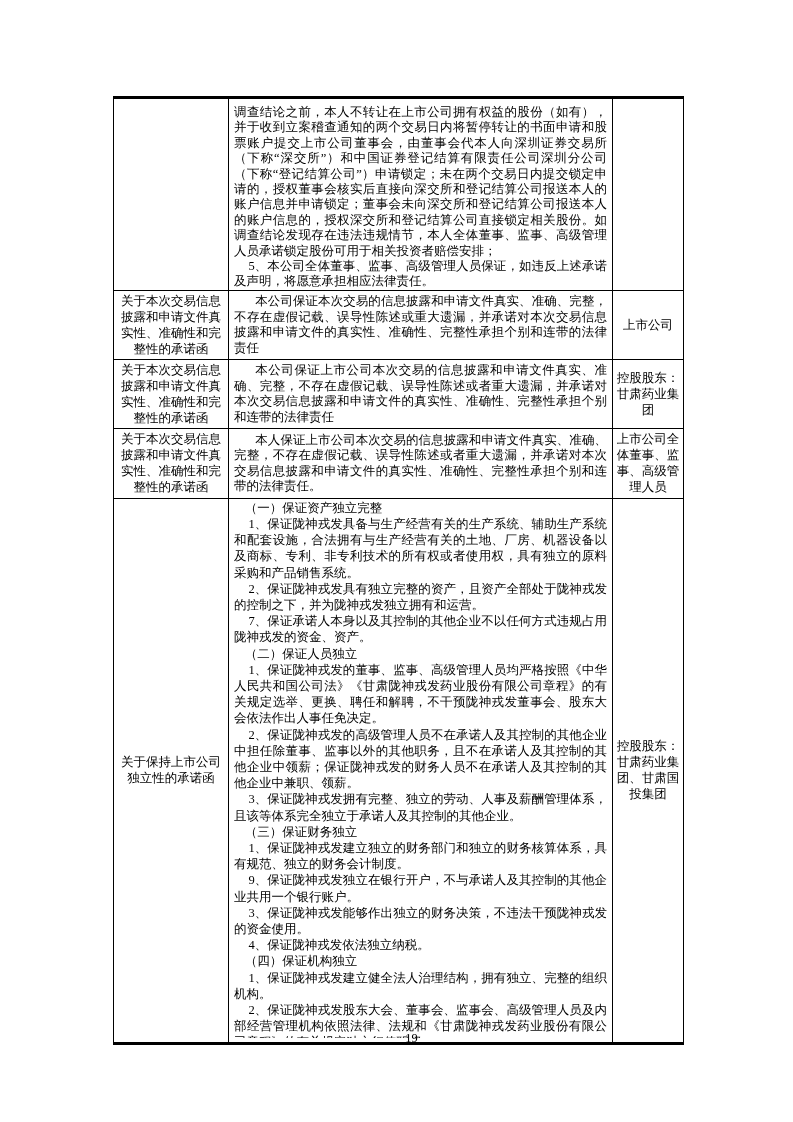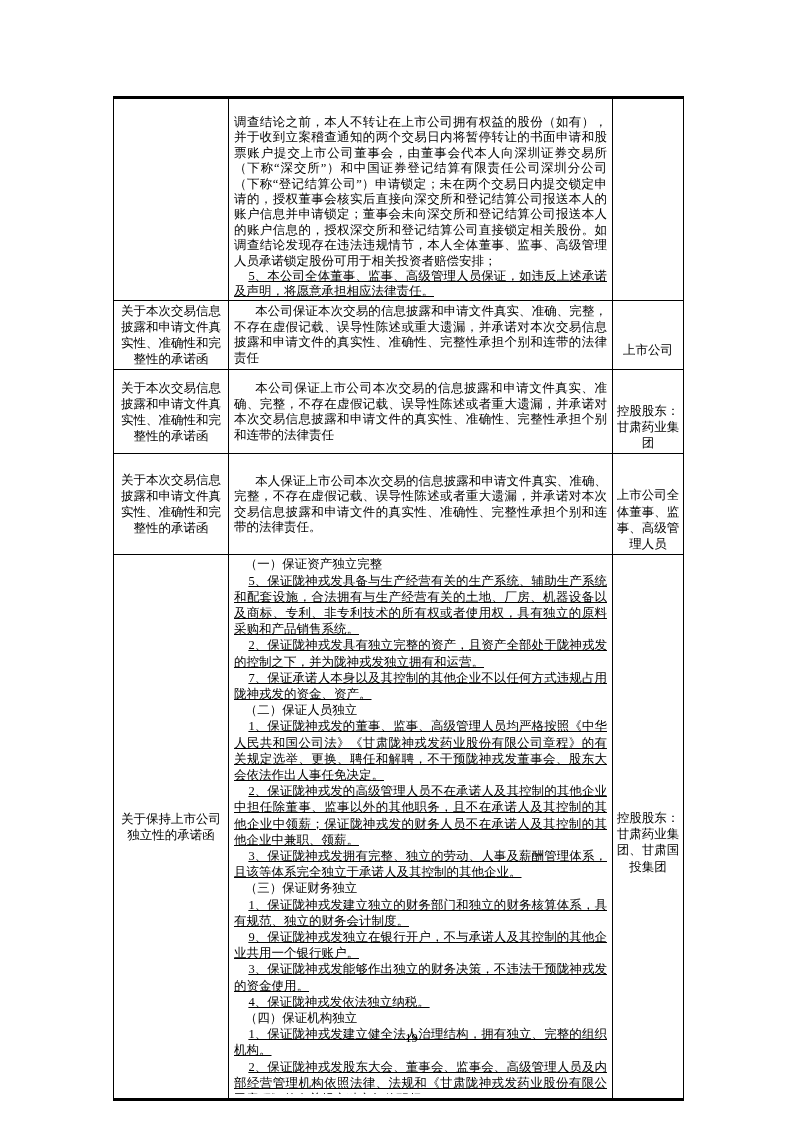--- a/index.html
+++ b/index.html
@@ -47,42 +47,41 @@
     font-size:12.5px;line-height:16px;
     padding:2px 6px;
   }
   .cell-content{vertical-align:middle;}
   tr.row-0 td.cell-content,
   tr.row-4 td.cell-content{vertical-align:top;}
   .content-wrap{
     padding:1px 5px 0 5px;
     font-size:12.5px;line-height:16.2px;
   }
-  tr.row-0 .content-wrap{line-height:15.4px;padding-top:16px;}
+  tr.row-0 .content-wrap{line-height:15.4px;padding-top:6px;}
   tr.row-1 .content-wrap,
   tr.row-2 .content-wrap,
   tr.row-3 .content-wrap{line-height:15.6px;}
   tr.row-4 .content-wrap{height:538px;overflow:hidden;}
   .para{
     margin:0;
     text-align:justify;
     text-justify:inter-character;
     word-break:break-all;
   }
   .indent-none{text-indent:0;}
-  .indent-num{text-indent:1.15em;text-decoration:underline;}
+  .indent-num{text-indent:1.15em;}
   .indent-sec{text-indent:0.85em;}
   .indent-first{text-indent:1.7em;}
 
   .cell-party{text-align:center;}
   .party-text{
     font-size:12.5px;line-height:16.2px;
     padding:2px 2px;
     text-align:center;
-    margin-top:31px;
   }
   .pagenum{
     position:absolute;
     top:1031px;left:15px;width:100%;
     text-align:center;
     font-size:12.5px;
     color:var(--text-color);
   }
 </style>
 </head>
@@ -150,21 +149,21 @@
               <div class="party-text">上市公司全体董事、监事、高级管理人员</div>
             </td>
           </tr>
           <tr class="row row-4">
             <td class="cell cell-title">
               <div class="title-text">关于保持上市公司独立性的承诺函</div>
             </td>
             <td class="cell cell-content">
               <div class="content-wrap">
                 <p class="para indent-sec">（一）保证资产独立完整</p>
-                <p class="para indent-num">5、保证陇神戎发具备与生产经营有关的生产系统、辅助生产系统和配套设施，合法拥有与生产经营有关的土地、厂房、机器设备以及商标、专利、非专利技术的所有权或者使用权，具有独立的原料采购和产品销售系统。</p>
+                <p class="para indent-num">1、保证陇神戎发具备与生产经营有关的生产系统、辅助生产系统和配套设施，合法拥有与生产经营有关的土地、厂房、机器设备以及商标、专利、非专利技术的所有权或者使用权，具有独立的原料采购和产品销售系统。</p>
                 <p class="para indent-num">2、保证陇神戎发具有独立完整的资产，且资产全部处于陇神戎发的控制之下，并为陇神戎发独立拥有和运营。</p>
                 <p class="para indent-num">7、保证承诺人本身以及其控制的其他企业不以任何方式违规占用陇神戎发的资金、资产。</p>
                 <p class="para indent-sec">（二）保证人员独立</p>
                 <p class="para indent-num">1、保证陇神戎发的董事、监事、高级管理人员均严格按照《中华人民共和国公司法》《甘肃陇神戎发药业股份有限公司章程》的有关规定选举、更换、聘任和解聘，不干预陇神戎发董事会、股东大会依法作出人事任免决定。</p>
                 <p class="para indent-num">2、保证陇神戎发的高级管理人员不在承诺人及其控制的其他企业中担任除董事、监事以外的其他职务，且不在承诺人及其控制的其他企业中领薪；保证陇神戎发的财务人员不在承诺人及其控制的其他企业中兼职、领薪。</p>
                 <p class="para indent-num">3、保证陇神戎发拥有完整、独立的劳动、人事及薪酬管理体系，且该等体系完全独立于承诺人及其控制的其他企业。</p>
                 <p class="para indent-sec">（三）保证财务独立</p>
                 <p class="para indent-num">1、保证陇神戎发建立独立的财务部门和独立的财务核算体系，具有规范、独立的财务会计制度。</p>
                 <p class="para indent-num">9、保证陇神戎发独立在银行开户，不与承诺人及其控制的其他企业共用一个银行账户。</p>
                 <p class="para indent-num">3、保证陇神戎发能够作出独立的财务决策，不违法干预陇神戎发的资金使用。</p>

